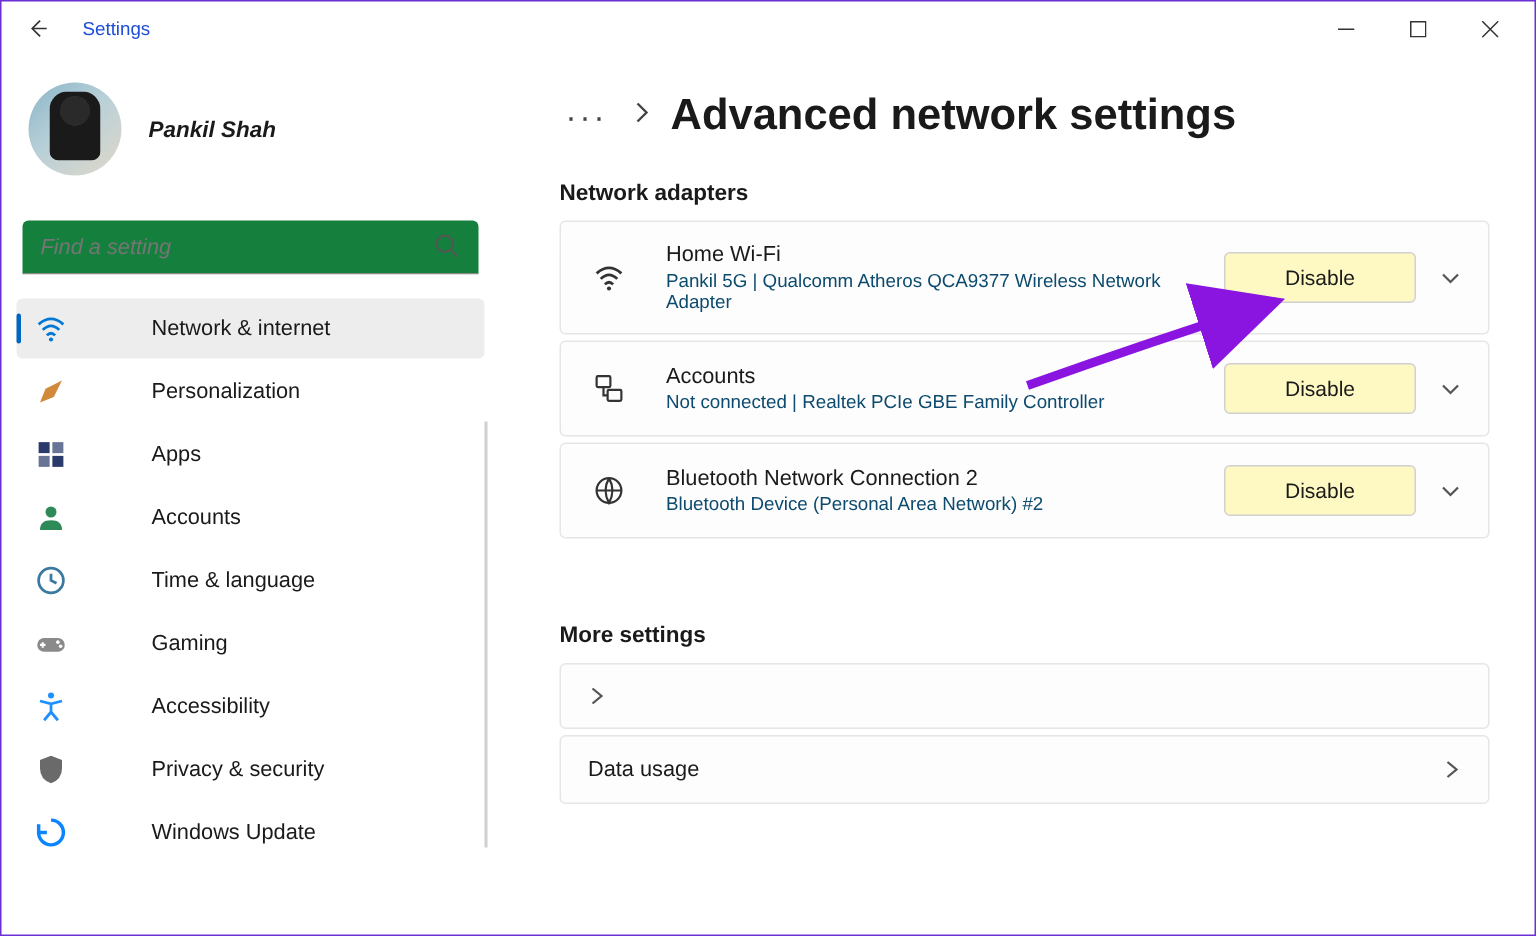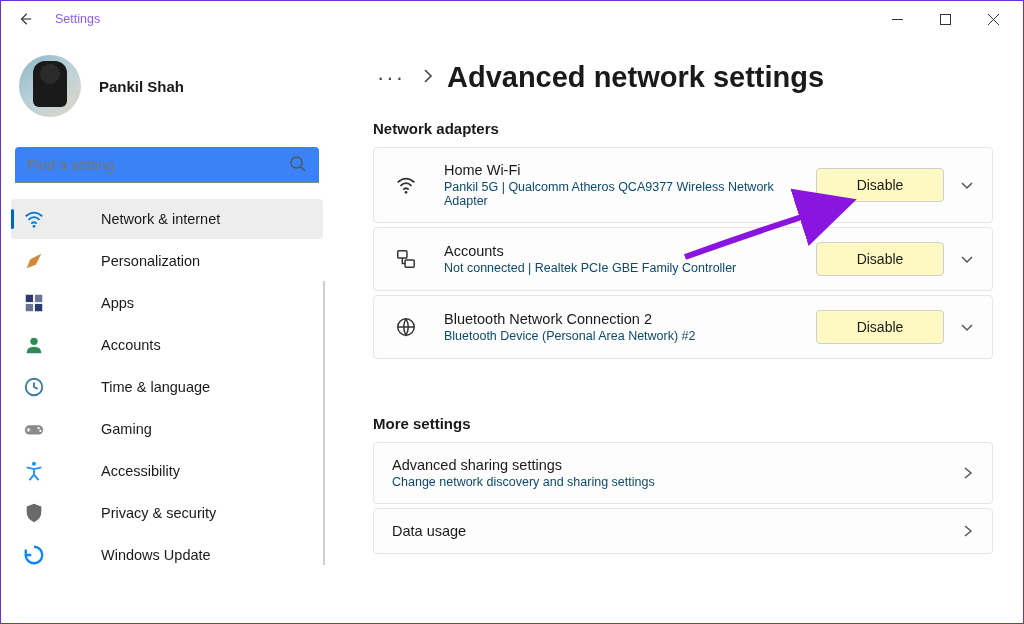--- a/index.html
+++ b/index.html
@@ -1,31 +1,31 @@
 <!DOCTYPE html>
 <html><head>
 <meta charset="utf-8">
 <style>
   * { box-sizing: border-box; margin: 0; padding: 0; font-family: "Segoe UI", -apple-system, sans-serif; }
   body { width: 1024px; height: 624px; background: #fff; border: 1px solid #6b2fd6; position: relative; overflow: hidden; }
   .titlebar { display: flex; align-items: center; height: 36px; padding: 0 6px; }
   .back-btn { width: 36px; height: 36px; display: flex; align-items: center; justify-content: center; cursor: pointer; border-radius: 4px; }
   .back-btn svg { width: 14px; height: 14px; }
-  .app-title { font-size: 12.5px; color: #8b5cf6; margin-left: 12px; }
+  .app-title { font-size: 12.5px; color: #1d4ed8; margin-left: 12px; }
   .win-controls { margin-left: auto; display: flex; }
   .win-btn { width: 48px; height: 32px; display: flex; align-items: center; justify-content: center; cursor: pointer; }
   .win-btn svg { width: 11px; height: 11px; }
   .main { display: flex; height: calc(100% - 36px); }
   .sidebar { width: 332px; padding: 12px 10px 0 10px; display: flex; flex-direction: column; }
-  .profile { display: flex; align-items: center; padding: 6px 8px 24px 8px; }
+  .profile { display: flex; align-items: center; padding: 6px 8px 24px 8px; font-style: italic; }
   .avatar { width: 62px; height: 62px; border-radius: 50%; background: linear-gradient(140deg,#8ab5c8 0%,#b8d0d8 45%,#e0d8c8 100%); position: relative; overflow: hidden; }
   .avatar::after { content:""; position:absolute; left:14px; top:6px; width:34px; height:46px; background: radial-gradient(circle at 50% 28%, #2a2a2a 0 10px, transparent 10px), linear-gradient(#1a1a1a,#1a1a1a); border-radius: 12px 12px 6px 6px; }
   .profile-name { font-size: 15px; font-weight:600; color: #1a1a1a; margin-left: 18px; }
   .search { position: relative; margin: 6px 4px 16px 4px; }
-  .search input { width: 100%; height: 36px; border: none; border-bottom: 1.5px solid #888; padding: 0 40px 0 12px; font-size: 14.5px; background: #3b82f6; border-radius: 4px 4px 0 0; outline: none; }
+  .search input { width: 100%; height: 36px; border: none; border-bottom: 1.5px solid #888; padding: 0 40px 0 12px; font-size: 14.5px; background: #15803d; border-radius: 4px 4px 0 0; outline: none; font-style: italic; }
   .search-icon { position: absolute; right: 12px; top: 8px; color: #555; }
   .nav { display: flex; flex-direction: column; gap: 2px; position: relative; }
   .nav-divider-track { position: absolute; right: -2px; top: 82px; bottom: 10px; width: 2px; background: #cfcfcf; }
   .nav-item { display: flex; align-items: center; height: 40px; padding: 0 12px; border-radius: 4px; cursor: pointer; font-size: 14.5px; color: #1a1a1a; position: relative; gap: 40px; }
   .nav-item.selected { background: #ededed; }
   .nav-item.selected::before { content:""; position:absolute; left:0; top:10px; bottom:10px; width:3px; background:#0067c0; border-radius:2px; }
   .nav-icon { width: 22px; height: 22px; margin-right: 16px; display: flex; align-items: center; justify-content: center; }
   .content { flex: 1; padding: 24px 30px 0 40px; overflow: hidden; }
   .breadcrumb-row { display: flex; align-items: center; margin-bottom: 26px; }
   .bc-dots { font-size: 22px; letter-spacing: 2px; color: #444; cursor: pointer; padding: 0 4px; }
@@ -245,24 +245,20 @@
             <svg width="14" height="14" viewBox="0 0 14 14">
               <path d="M2 5 L7 10 L12 5" fill="none" stroke="#555" stroke-width="1.5"></path>
             </svg>
           </span>
         </div>
       </div>
 
     <div class="section-title">More settings</div>
     <div class="card-group" id="more">
         <div class="card">
-    <div class="card-body" style="margin-left:0">
-      <div class="card-title">Advanced sharing settings</div>
-      <div class="card-sub">Change network discovery and sharing settings</div>
-    </div>
     <span class="nav-chevron">
             <svg width="12" height="14" viewBox="0 0 12 14">
               <path d="M3 2 L9 7 L3 12" fill="none" stroke="#555" stroke-width="1.5"></path>
             </svg>
           </span>
         </div>
         <div class="card">
     <div class="card-body" style="margin-left:0">
       <div class="card-title">Data usage</div>
 

